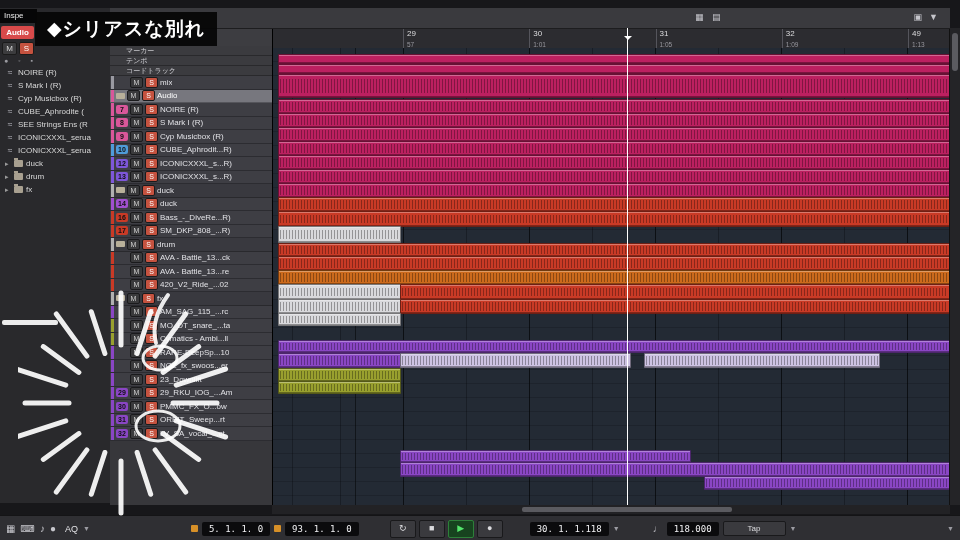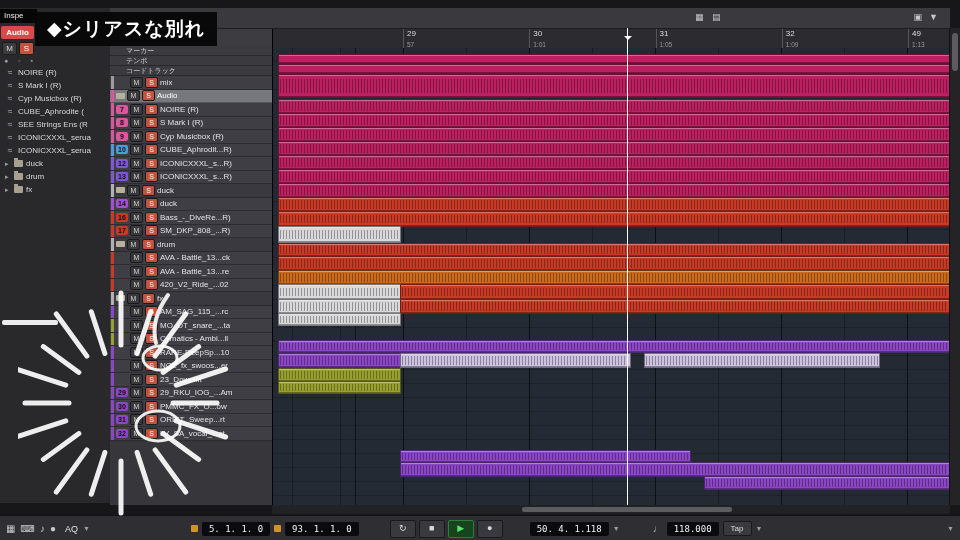--- a/index.html
+++ b/index.html
@@ -92,21 +92,21 @@
   .t-field{background:#0b0b0d;color:#f2f2f4;font-family:"DejaVu Sans Mono","Liberation Mono",monospace;
            font-size:9px;padding:2px 7px;border-radius:2px;white-space:nowrap;}
   .tp-loc{display:flex;align-items:center;gap:4px;margin-left:96px;}
   .loc-ico{width:7px;height:7px;border-radius:1px;background:#d79028;}
   .tp-btns{display:flex;align-items:center;gap:3px;margin-left:26px;}
   .t-btn{width:24px;height:16px;background:#3a3a3e;border:1px solid #19191b;border-radius:2px;color:#dcdcdf;
          font-size:9px;line-height:15px;text-align:center;}
   .t-btn.play{background:#17431f;border-color:#2d8039;color:#54e66c;}
   .tp-pos{display:flex;align-items:center;gap:4px;margin-left:22px;}
   .tp-tempo{display:flex;align-items:center;gap:4px;margin-left:28px;}
-  .t-tap{background:#3a3a3e;border:1px solid #19191b;border-radius:2px;color:#dcdcdf;font-size:8px;padding:2px 7px;}
+  .t-tap{background:#3a3a3e;border:1px solid #19191b;border-radius:2px;color:#dcdcdf;font-size:8px;padding:2px 24px;}
   .tp-right{margin-left:auto;display:flex;gap:6px;align-items:center;}
 
   
   .annot{position:absolute;left:18px;top:240px;width:232px;height:288px;z-index:40;pointer-events:none;}
 </style>
 </head>
 <body>
 
 <div id="app">
 
@@ -464,21 +464,21 @@
       <span class="loc-ico"></span>
       <span class="t-field">93. 1. 1. 0</span>
     </div>
     <div class="tp-btns">
       <span class="t-btn">↻</span>
       <span class="t-btn">■</span>
       <span class="t-btn play">▶</span>
       <span class="t-btn">●</span>
     </div>
     <div class="tp-pos">
-      <span class="t-field">50. 4. 1.118</span>
+      <span class="t-field">30. 1. 1.118</span>
       <span class="tico small">▼</span>
     </div>
     <div class="tp-tempo">
       <span class="tico">♩</span>
       <span class="t-field">118.000</span>
       <span class="t-tap">Tap</span>
       <span class="tico small">▼</span>
     </div>
     <div class="tp-right">
       <span class="tico small">▼</span>

